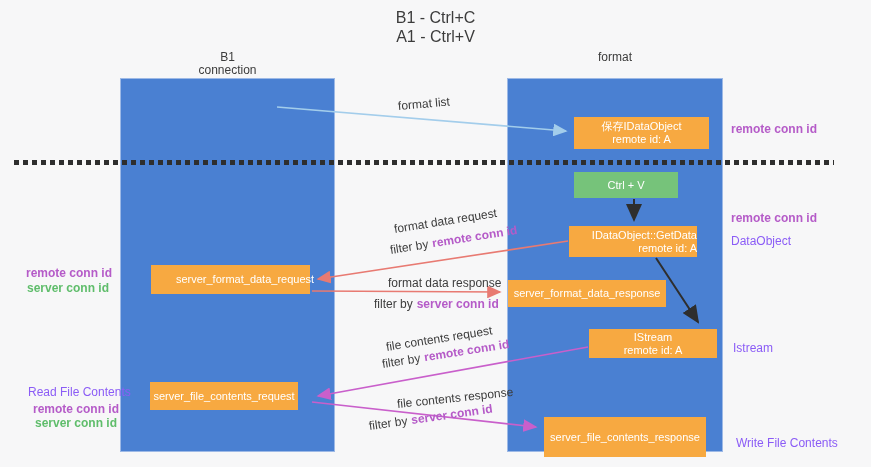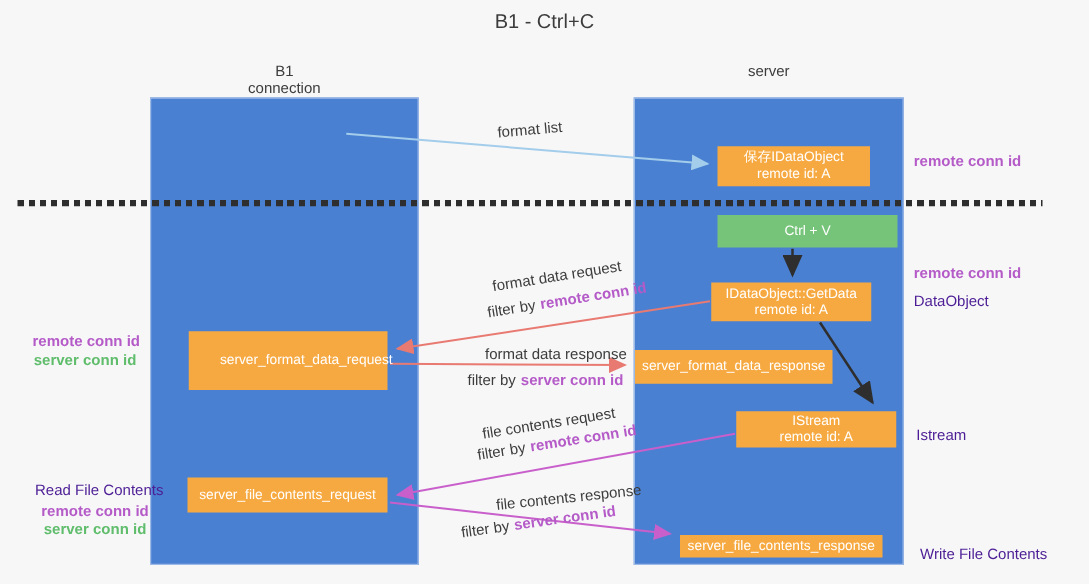--- a/index.html
+++ b/index.html
@@ -46,42 +46,43 @@
     height:5px;
     background:repeating-linear-gradient(to right,#2e2e2e 0,#2e2e2e 5px,transparent 5px,transparent 9px);
   }
   .edge-label{
     font-size:12px;color:#3c3c3c;
     white-space:nowrap;
     display:flex;gap:4px;
     transform-origin:left center;
   }
   .side-label{
-    font-size:12px;color:#4c1d95;
+    font-size:12px;color:#8b5cf6;
     white-space:nowrap;
   }
   .purple{color:#b55bc8;font-weight:bold;}
   .greentxt{color:#5fbd6b;font-weight:bold;}
   svg.overlay{position:absolute;left:0;top:0;pointer-events:none;}
 </style>
 </head>
 <body>
 
 <div class="canvas">
 
   <div class="abs title">
     <div>B1 - Ctrl+C</div>
+    <div>A1 - Ctrl+V</div>
   </div>
 
   <div class="abs col-header" style="left:120px;top:51px;width:215px;">
     <div>B1</div>
     <div>connection</div>
   </div>
   <div class="abs col-header" style="left:507px;top:51px;width:216px;">
-    <div>server</div>
+    <div>format</div>
   </div>
 
   <div class="abs lifeline" style="left:120px;top:78px;width:215px;height:374px;"></div>
   <div class="abs lifeline" style="left:507px;top:78px;width:216px;height:374px;"></div>
 
   <div class="abs dashed-line" style="left:14px;top:160px;width:820px;"></div>
 
   <svg class="overlay" width="871" height="467" viewBox="0 0 871 467">
     <defs>
       <marker id="mBlue" markerWidth="9" markerHeight="8" refX="8" refY="4" orient="auto">
@@ -99,46 +100,46 @@
     </defs>
     <line x1="277" y1="107" x2="566" y2="131" stroke="#a3cdeb" stroke-width="1.6" marker-end="url(#mBlue)"></line>
     <line x1="634" y1="199" x2="634" y2="220" stroke="#2e2e2e" stroke-width="2" marker-end="url(#mBlack)"></line>
     <line x1="656" y1="258" x2="698" y2="322" stroke="#2e2e2e" stroke-width="2" marker-end="url(#mBlack)"></line>
     <line x1="568" y1="241" x2="318" y2="279" stroke="#e87a72" stroke-width="1.6" marker-end="url(#mRed)"></line>
     <line x1="312" y1="291" x2="500" y2="292" stroke="#e87a72" stroke-width="1.6" marker-end="url(#mRed)"></line>
     <line x1="588" y1="347" x2="318" y2="396" stroke="#c95fcb" stroke-width="1.6" marker-end="url(#mMagenta)"></line>
     <line x1="312" y1="402" x2="536" y2="427" stroke="#c95fcb" stroke-width="1.6" marker-end="url(#mMagenta)"></line>
   </svg>
 
-  <div class="abs node orange" style="left:151px;top:265px;width:159px;height:47px;padding-left:29px;">
+  <div class="abs node orange" style="left:151px;top:265px;width:159px;height:29px;padding-left:29px;">
     <span>server_format_data_request</span>
   </div>
-  <div class="abs node orange" style="left:150px;top:382px;width:160px;height:28px;">
+  <div class="abs node orange" style="left:150px;top:382px;width:148px;height:28px;">
     <span>server_file_contents_request</span>
   </div>
 
-  <div class="abs node orange" style="left:574px;top:117px;width:122px;height:32px;">
+  <div class="abs node orange" style="left:574px;top:117px;width:135px;height:32px;">
     <span>保存IDataObject</span>
     <span>remote id: A</span>
   </div>
-  <div class="abs node green" style="left:574px;top:172px;width:144px;height:26px;">
+  <div class="abs node green" style="left:574px;top:172px;width:104px;height:26px;">
     <span>Ctrl + V</span>
   </div>
-  <div class="abs node orange" style="left:569px;top:226px;width:128px;height:31px;">
+  <div class="abs node orange" style="left:569px;top:226px;width:128px;height:31px;align-items:flex-end;">
     <span>IDataObject::GetData</span>
     <span>remote id: A</span>
   </div>
   <div class="abs node orange" style="left:508px;top:280px;width:158px;height:27px;">
     <span>server_format_data_response</span>
   </div>
   <div class="abs node orange" style="left:589px;top:329px;width:128px;height:29px;">
     <span>IStream</span>
     <span>remote id: A</span>
   </div>
-  <div class="abs node orange" style="left:544px;top:428px;width:162px;height:18px;align-items:center;">
+  <div class="abs node orange" style="left:544px;top:417px;width:162px;height:40px;align-items:center;">
     <span>server_file_contents_response</span>
   </div>
 
   <div class="abs edge-label" style="left:398px;top:99px;transform:rotate(-5deg);">
     <span>format list</span>
   </div>
 
   <div class="abs edge-label" style="left:394px;top:222px;transform:rotate(-9deg);">
     <span>format data request</span>
   </div>

